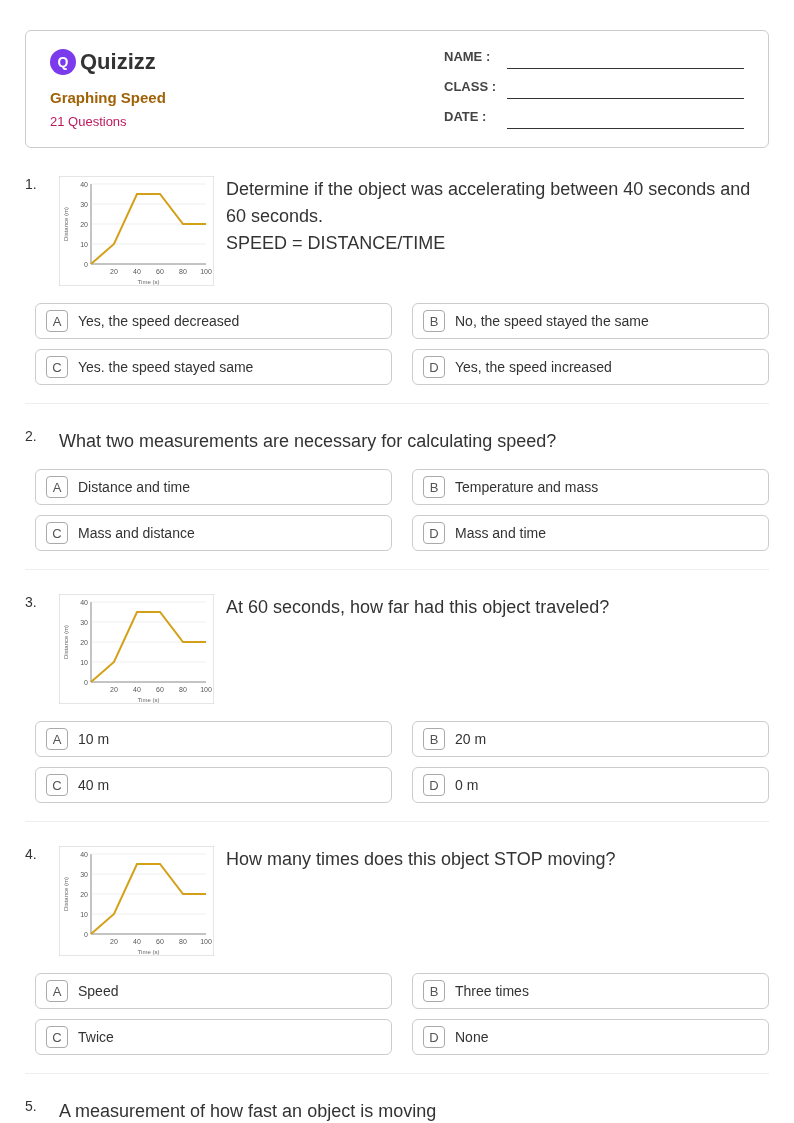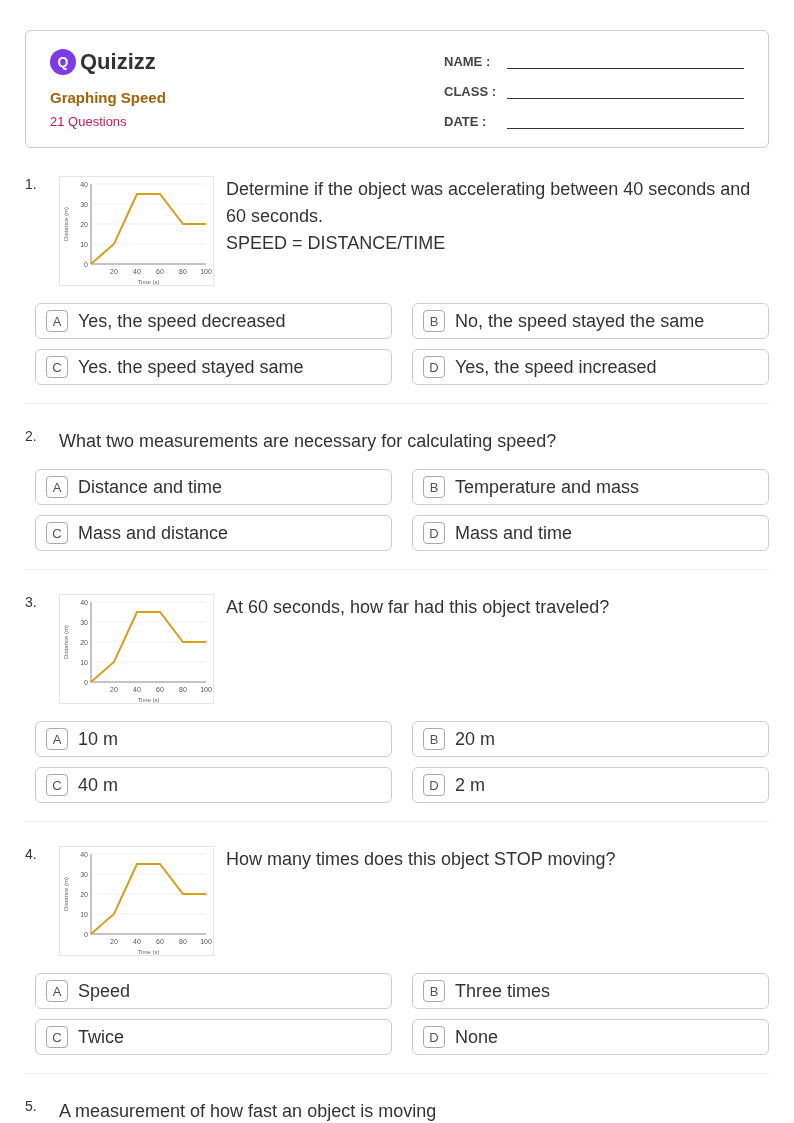--- a/index.html
+++ b/index.html
@@ -36,21 +36,21 @@
       color: white;
       font-size: 14px;
       font-weight: bold;
       text-align: center;
       line-height: 26px;
     }
     .quiz-title { font-size: 15px; font-weight: bold; color: #a16207; margin-top: 6px; }
     .quiz-subtitle { font-size: 13px; color: #be185d; }
 
     .fields-area { display: flex; flex-direction: column; gap: 10px; min-width: 300px; }
-    .field-row { display: flex; align-items: flex-end; gap: 8px; }
+    .field-row { display: flex; align-items: flex-start; gap: 8px; }
     .field-label { font-size: 13px; font-weight: bold; color: #444; min-width: 55px; }
     .field-line {
       flex: 1;
       border: none;
       border-bottom: 1.5px solid #333;
       height: 20px;
       min-width: 220px;
       background: transparent;
       outline: none;
     }
@@ -87,21 +87,21 @@
       display: inline-flex;
       align-items: center;
       justify-content: center;
       width: 22px; height: 22px;
       border: 1.5px solid #aaa;
       border-radius: 4px;
       font-size: 13px;
       color: #555;
       flex-shrink: 0;
     }
-    .option-text { font-size: 18px; color: #333; }
+    .option-text { font-size: 14px; color: #333; }
 
     .divider { border: none; border-top: 1px solid #eee; margin: 18px 0; }
   </style>
 </head>
 <body>
 
 <div class="header-box">
   <div class="logo-area">
     <div class="logo">
       <span class="logo-icon">Q</span>
@@ -234,21 +234,21 @@
         <div class="option">
           <span class="option-letter">B</span>
           <span class="option-text">20 m</span>
         </div>
         <div class="option">
           <span class="option-letter">C</span>
           <span class="option-text">40 m</span>
         </div>
         <div class="option">
           <span class="option-letter">D</span>
-          <span class="option-text">2 m</span>
+          <span class="option-text">0 m</span>
         </div>
       </div>
       <hr class="divider">
     </div>
     <div class="question-block">
       <div class="question-row">
         <span class="q-number">4.</span>
         <div class="graph-container"><svg width="155" height="110" class="graph">
             <rect width="155" height="110" fill="white" stroke="#ccc"></rect>
             <line x1="32" y1="8" x2="32" y2="88" stroke="#888" stroke-width="1"></line>

